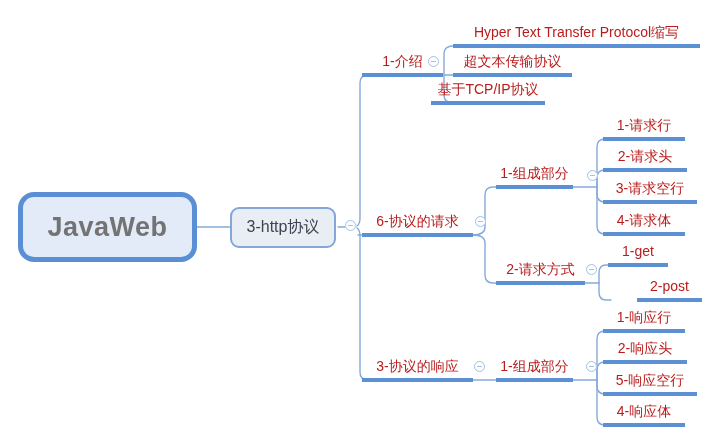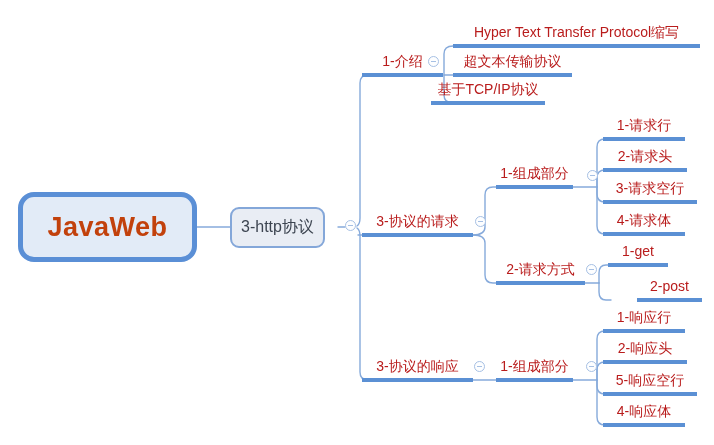--- a/index.html
+++ b/index.html
@@ -15,25 +15,25 @@
   .u {
     position:absolute; z-index:2; height:22px; line-height:21px;
     text-align:center; font-size:14px; color:#b91c1c;
     border-bottom:4px solid #5b90d4; white-space:nowrap;
   }
 
   .root {
     position:absolute; z-index:2; left:18px; top:192px; width:179px; height:70px;
     background:#e2ebf7; border:5px solid #5a8fd6; border-radius:16px;
     box-sizing:border-box; display:flex; align-items:center; justify-content:center;
-    font-size:27px; font-weight:bold; color:#c2410c; letter-spacing:0.5px;
+    font-size:27px; font-weight:bold; color:#737373; letter-spacing:0.5px;
   }
 
   .topic {
-    position:absolute; z-index:2; left:230px; top:207px; width:95px; height:41px;
+    position:absolute; z-index:2; left:230px; top:207px; width:106px; height:41px;
     background:#e9edf4; border:2px solid #84a7d9; border-radius:9px;
     box-sizing:border-box; display:flex; align-items:center; justify-content:center;
     font-size:16px; color:#3c4450;
   }
 
   
   .tg {
     position:absolute; z-index:3; width:11px; height:11px; padding:0;
     border:1px solid #a6c0e4; border-radius:50%; background:#fdfeff;
     box-sizing:border-box; cursor:pointer;
@@ -79,21 +79,21 @@
       <path d="M597,380 L597,370 Q597,362 605,362 L609,362"></path>
       <path d="M597,380 L597,386 Q597,394 605,394 L609,394"></path>
       <path d="M597,380 L597,417 Q597,425 605,425 L609,425"></path>
     </g>
   </svg>
 
   <div class="root">JavaWeb</div>
   <div class="topic">3-http协议</div>
 
   <div class="u" style="left:362px;top:51px;width:81px">1-介绍</div>
-  <div class="u" style="left:362px;top:211px;width:111px">3-协议的请求</div>
+  <div class="u" style="left:362px;top:211px;width:111px">6-协议的请求</div>
   <div class="u" style="left:362px;top:356px;width:111px">3-协议的响应</div>
 
   <div class="u" style="left:453px;top:22px;width:247px">Hyper Text Transfer Protocol缩写</div>
   <div class="u" style="left:453px;top:51px;width:119px">超文本传输协议</div>
   <div class="u" style="left:431px;top:79px;width:114px">基于TCP/IP协议</div>
 
   <div class="u" style="left:496px;top:163px;width:77px">1-组成部分</div>
   <div class="u" style="left:496px;top:259px;width:89px">2-请求方式</div>
 
   <div class="u" style="left:603px;top:115px;width:82px">1-请求行</div>

